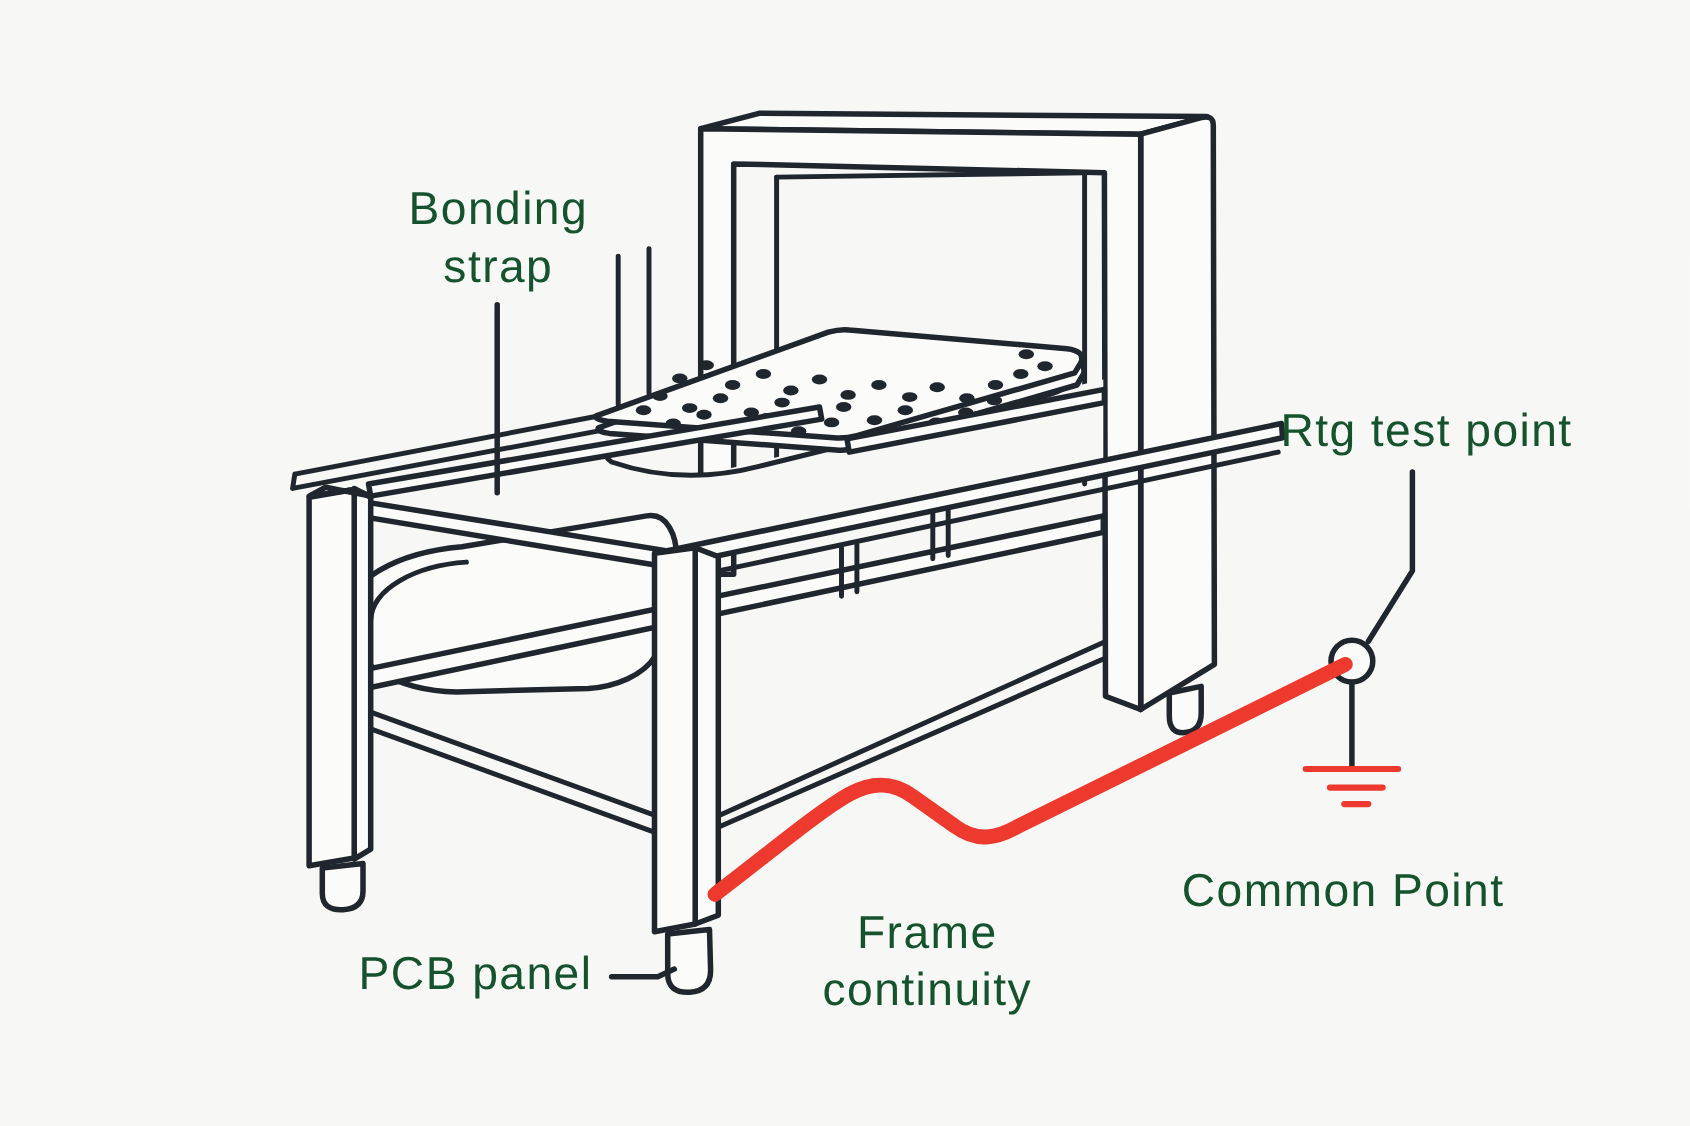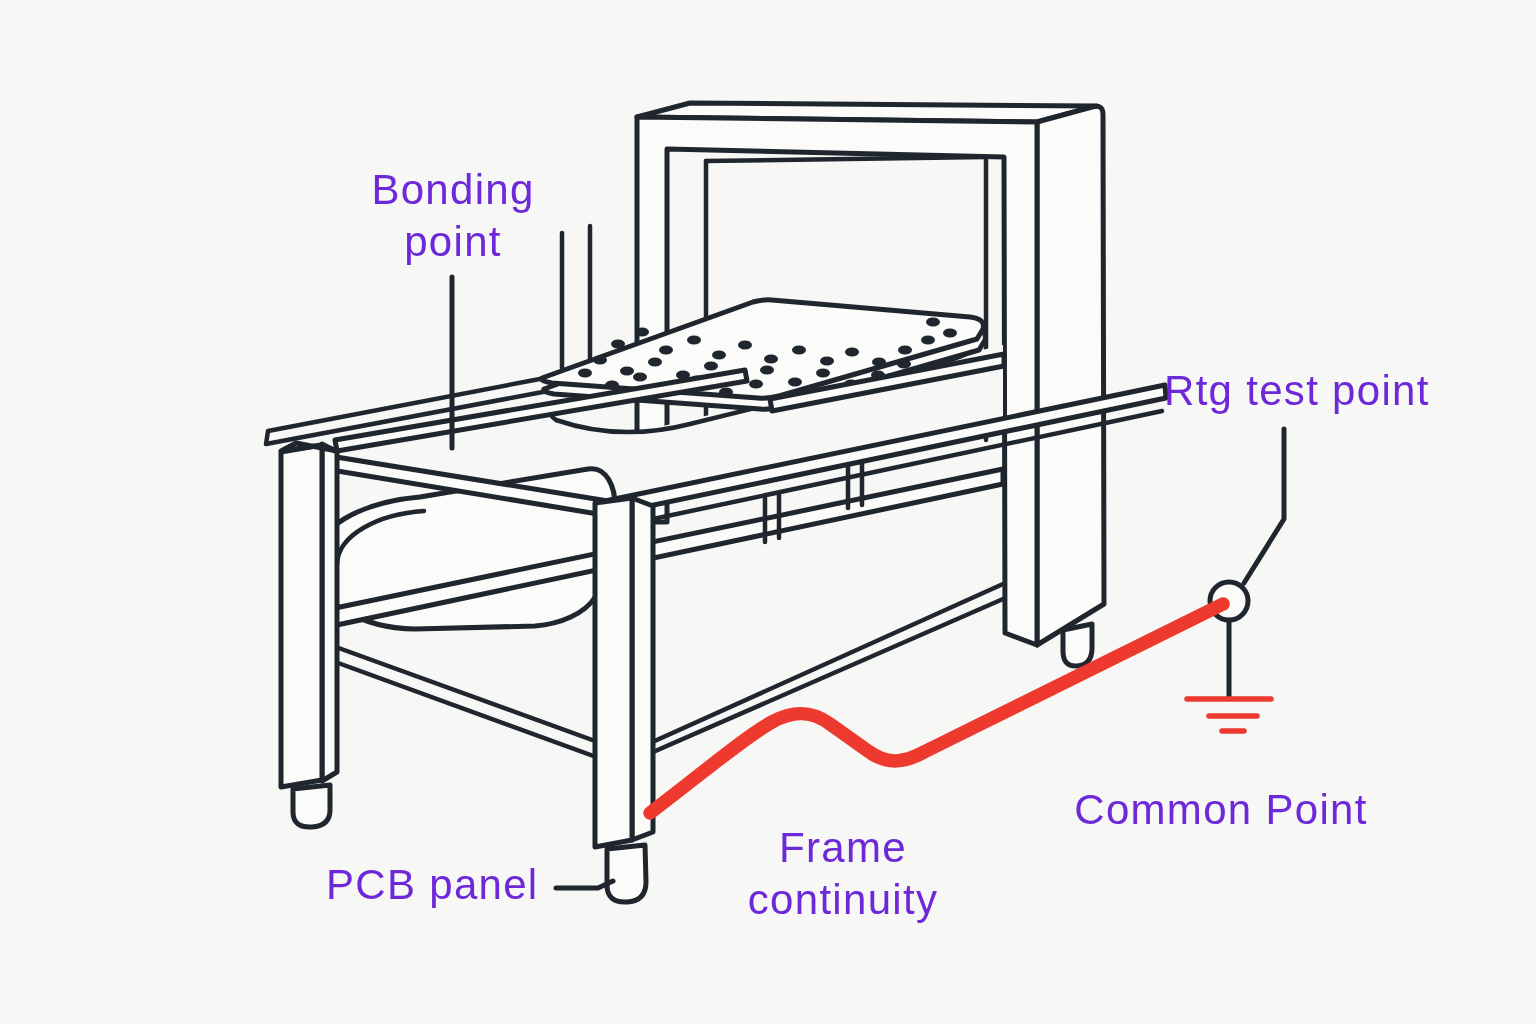--- a/index.html
+++ b/index.html
@@ -3,21 +3,21 @@
 <meta charset="utf-8">
 <style>
   html,body{margin:0;padding:0;}
   .stage{
     position:relative;width:1536px;height:1024px;overflow:hidden;
     background:#f7f7f5;
     font-family:"Liberation Sans","DejaVu Sans",sans-serif;
   }
   .stage svg{position:absolute;left:0;top:0;}
   .lbl{
-    position:absolute;color:#6d28d9;font-size:42px;line-height:52px;
+    position:absolute;color:#14532d;font-size:42px;line-height:52px;
     letter-spacing:1.3px;font-weight:500;white-space:nowrap;
   }
   .lbl.center{text-align:center;}
   .stroke{fill:none;stroke:#20262e;stroke-width:5;stroke-linecap:round;stroke-linejoin:round;}
   .face{fill:#fbfbf9;stroke:#20262e;stroke-width:5;stroke-linecap:round;stroke-linejoin:round;}
   .thin{fill:none;stroke:#20262e;stroke-width:4.5;stroke-linecap:round;stroke-linejoin:round;}
   .occl{fill:#f7f7f5;stroke:none;}
   .red{fill:none;stroke:#ee392f;stroke-linecap:round;stroke-linejoin:round;}
   .hole{fill:#20262e;stroke:none;}
 </style>
@@ -139,21 +139,21 @@
 
     <g>
       <path class="stroke" d="M452,277 L452,448"></path>
       <path class="stroke" d="M1284,429 L1284,519 L1244,583"></path>
       <path class="stroke" d="M556,888 L598,888 L613,881"></path>
     </g>
   </svg>
 
   <div class="lbl center" style="left:283px;top:164px;width:340px;">
     <span>Bonding</span><br>
-    <span>point</span>
+    <span>strap</span>
   </div>
 
   <div class="lbl" style="left:1164px;top:365px;">
     <span>Rtg test point</span>
   </div>
 
   <div class="lbl center" style="left:991px;top:757px;width:460px;margin-top:27px;">
     <span>Common Point</span><br>
   </div>
 

